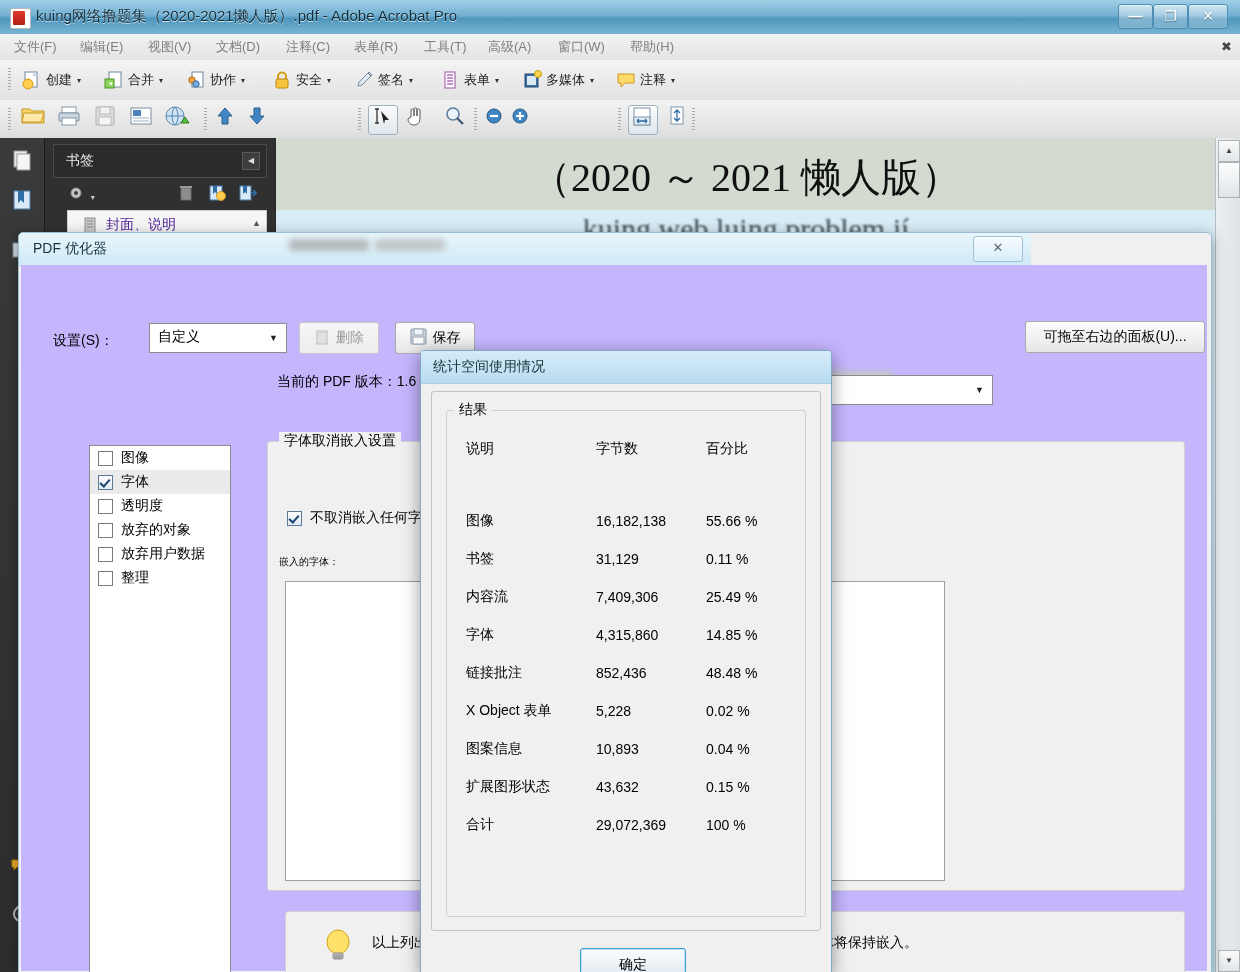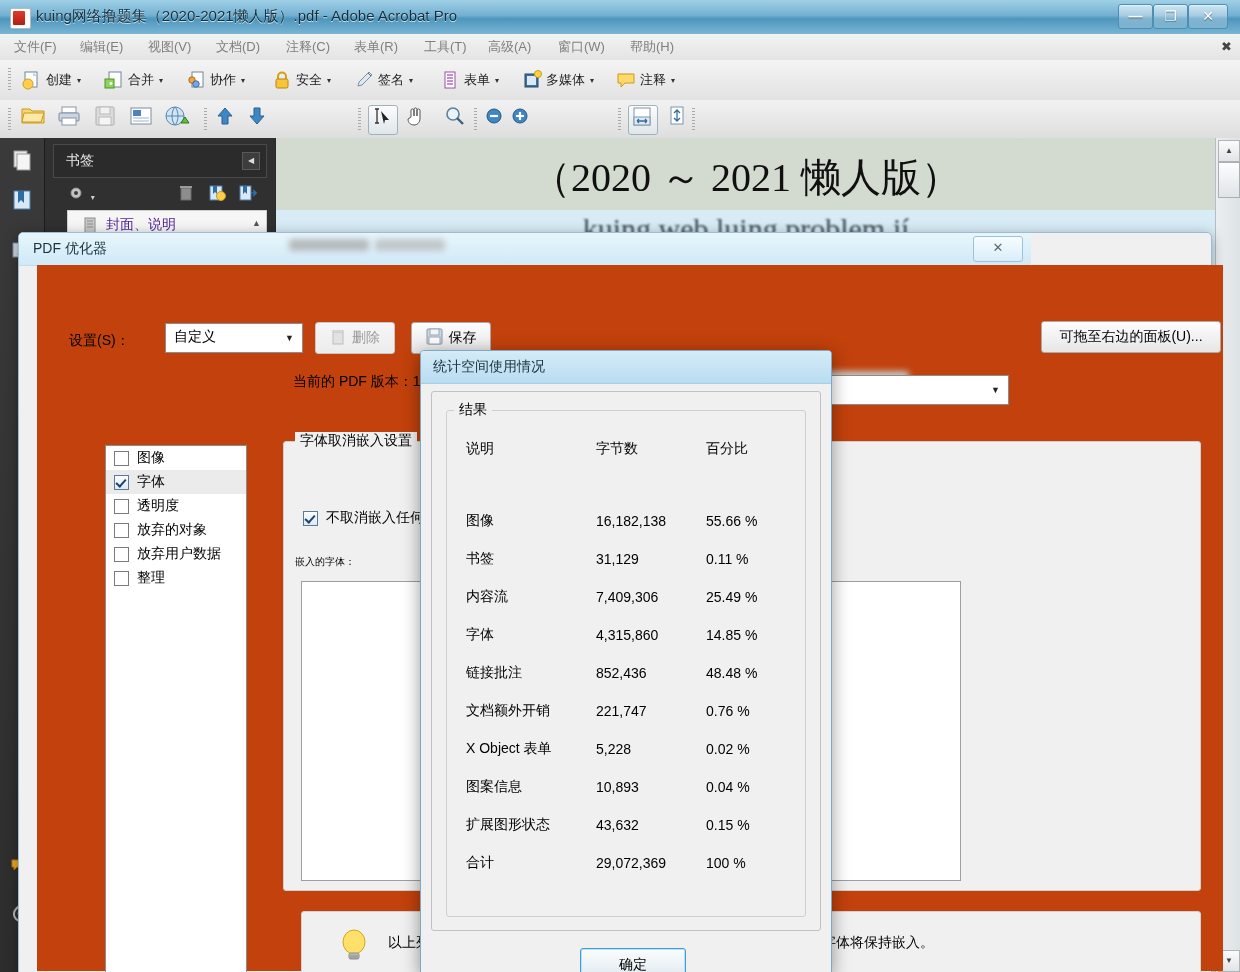--- a/index.html
+++ b/index.html
@@ -198,21 +198,21 @@
   #opt-close{
     position:absolute;right:8px;top:3px;width:48px;height:24px;
     border:1px solid #9cc2d8;border-radius:3px;
     background:linear-gradient(180deg,rgba(255,255,255,.7),rgba(222,240,250,.5));
   }
   #opt-close span{
     position:absolute;left:0;right:0;top:3px;text-align:center;
     color:#5d6a70;font-size:13px;font-weight:bold;
   }
   #opt-body{
-    position:absolute;left:18px;top:32px;width:1186px;height:706px;background:#c2410c;
+    position:absolute;left:2px;top:32px;width:1186px;height:706px;background:#c4b5fd;
   }
   #lbl-settings{position:absolute;left:32px;top:67px;font-size:14px;}
   #settings-select{
     position:absolute;left:128px;top:58px;width:136px;height:28px;
     background:#fff;border:1px solid #8c8c8c;
   }
   #settings-select .val{position:absolute;left:8px;top:4px;font-size:14px;}
   #settings-select .ar{position:absolute;right:8px;top:9px;font-size:9px;color:#222;}
   .dlgbtn{
     position:absolute;height:30px;border:1px solid #a9a9a9;border-radius:3px;
@@ -770,25 +770,20 @@
             <td>字体</td>
             <td>4,315,860</td>
             <td>14.85 %</td>
           </tr>
           <tr>
             <td>链接批注</td>
             <td>852,436</td>
             <td>48.48 %</td>
           </tr>
           <tr>
-            <td>文档额外开销</td>
-            <td>221,747</td>
-            <td>0.76 %</td>
-          </tr>
-          <tr>
             <td>X Object 表单</td>
             <td>5,228</td>
             <td>0.02 %</td>
           </tr>
           <tr>
             <td>图案信息</td>
             <td>10,893</td>
             <td>0.04 %</td>
           </tr>
           <tr>

